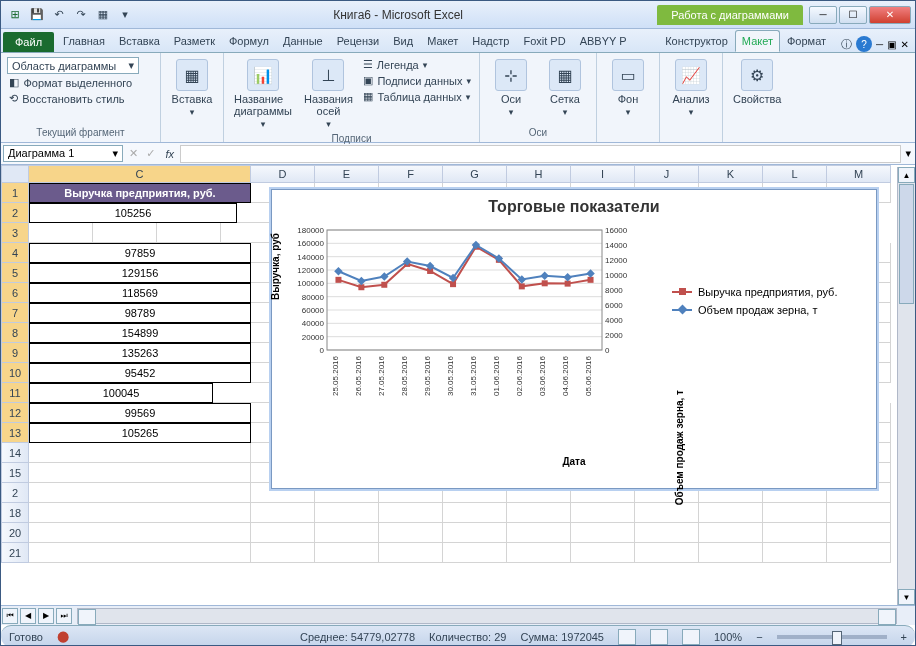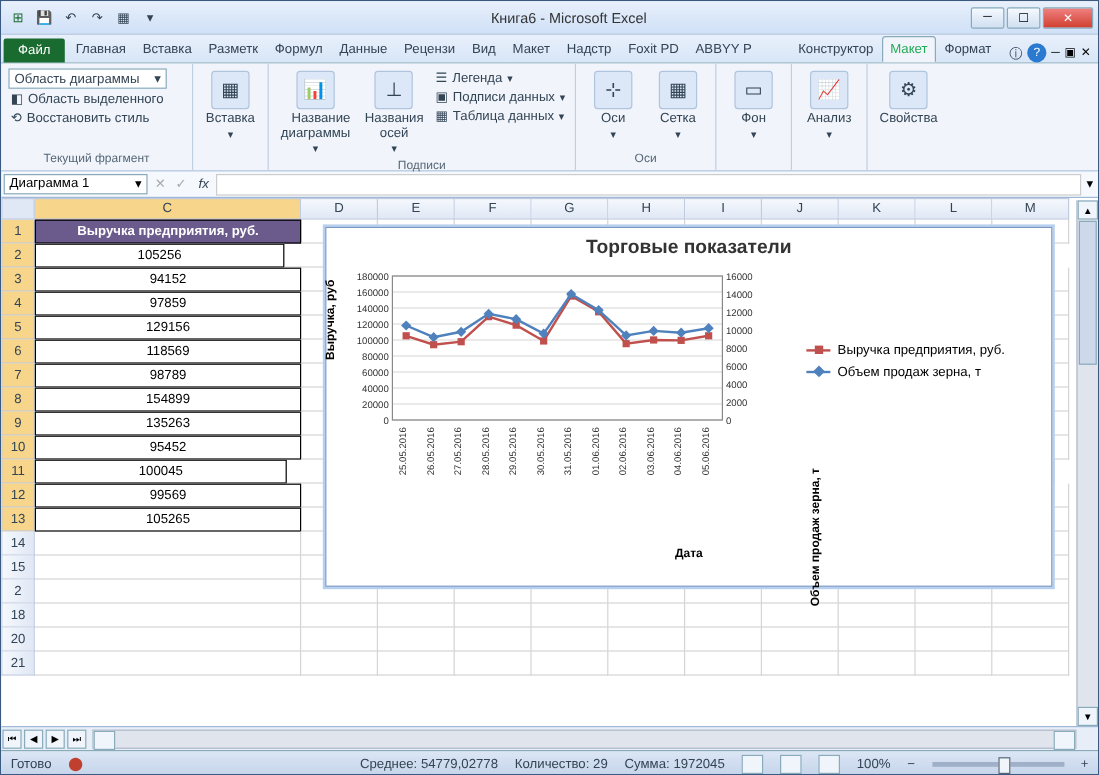--- a/index.html
+++ b/index.html
@@ -72,21 +72,21 @@
 
 
 .hscroll-area { height:20px; background:#e8eef8; border-top:1px solid #a0b8d8; display:flex; align-items:center; font-size:10px; }
 .sheet-nav-btn { width:16px; height:16px; border:1px solid #8ab; margin:0 1px; display:flex; align-items:center; justify-content:center; font-size:8px; background:#f0f4fb; }
 .sheet-tab { padding:2px 8px; border:1px solid #8ab; background:#e0e8f5; border-radius:0 0 3px 3px; margin:0 1px; font-size:11px; }
 .sheet-tab.active { background:#fff; font-weight:bold; }
 .hscroll { flex:1; height:16px; background:#e0e4ec; border:1px solid #b0b8c8; margin:0 18px 0 4px; position:relative; }
 .hscroll::before,.hscroll::after{content:'';position:absolute;top:0;width:16px;height:14px;background:#f0f4fb;border:1px solid #8ab;}
 .hscroll::before{left:0}.hscroll::after{right:0}
 
-.status { height:22px; background:linear-gradient(#dce6f5,#c4d4ea); border-top:1px solid #8ab; display:flex; align-items:center; font-size:11px; color:#345; padding:0 8px; gap:14px; }
+.status { height:22px; background:linear-gradient(#dce6f5,#c4d4ea); border-top:1px solid #8ab; display:flex; align-items:center; font-size:11px; color:#345; padding:0 8px; gap:14px;border-radius:10px; }
 .status .spacer{flex:1}
 .zoom-slider { width:110px; height:4px; background:#a0b0c8; position:relative; }
 .zoom-slider::after { content:''; position:absolute; left:50%; top:-4px; width:8px; height:12px; background:#f0f4fb; border:1px solid #567; }
 .view-btn { width:18px; height:16px; border:1px solid #8ab; background:#f0f4fb; }
 
 
 .vscroll { position:absolute; right:0; top:166px; width:18px; height:438px; background:#e0e4ec; border-left:1px solid #b0b8c8; }
 .vscroll-btn { height:16px; background:#f0f4fb; border:1px solid #8ab; font-size:8px; display:flex; align-items:center; justify-content:center; }
 .vscroll-thumb { height:120px; background:#cdd8ea; border:1px solid #8ab; margin:1px; }
 
@@ -98,20 +98,21 @@
 <div class="titlebar">
   <div class="qat">
     <span class="qat-btn" style="color:#1a6b2f">⊞</span>
     <span class="qat-btn">💾</span>
     <span class="qat-btn">↶</span>
     <span class="qat-btn">↷</span>
     <span class="qat-btn">▦</span>
     <span class="qat-btn">▾</span>
   </div>
   <div class="title-center">Книга6  -  Microsoft Excel</div>
+  <div class="chart-tools">Работа с диаграммами</div>
   <div class="win-btns">
     <div class="win-btn">─</div>
     <div class="win-btn">☐</div>
     <div class="win-btn win-close">✕</div>
   </div>
 </div>
 
 <div class="tabs">
   <div class="file-tab">Файл</div>
   <div class="tab">Главная</div>
@@ -142,21 +143,21 @@
 <div class="ribbon">
   <div class="group" style="width:160px">
     <div class="group-body">
         <div class="vstack">
       <div class="combo">
             <span>Область диаграммы</span>
             <span>▾</span>
           </div>
       <div class="vstack-item">
             <span>◧</span>
-            <span>Область выделенного</span>
+            <span>Формат выделенного</span>
           </div>
       <div class="vstack-item">
             <span>⟲</span>
             <span>Восстановить стиль</span>
           </div>
     </div>
       </div>
     <div class="group-label">Текущий фрагмент</div>
   </div>
   <div class="group">
@@ -165,21 +166,21 @@
           <div class="ico">▦</div>
           <span>Вставка</span>
         </div>
       </div>
     <div class="group-label">&nbsp;</div>
   </div>
   <div class="group">
     <div class="group-body">
       <div class="big-btn drop-arrow">
           <div class="ico">📊</div>
-          <span style="white-space:pre-line;text-align:right">Название
+          <span style="white-space:pre-line;text-align:left">Название
 диаграммы</span>
         </div>
       <div class="big-btn drop-arrow">
           <div class="ico">⊥</div>
           <span style="white-space:pre-line;text-align:center">Названия
 осей</span>
         </div>
       <div class="vstack">
         <div class="vstack-item drop-arrow">
             <span>☰</span>
@@ -290,21 +291,20 @@
         <div class="cell" style="width: 64px;"></div>
         <div class="cell" style="width: 64px;"></div>
         <div class="cell" style="width: 64px;"></div>
         <div class="cell" style="width: 64px;"></div>
         <div class="cell" style="width: 64px;"></div>
         <div class="cell" style="width: 64px;"></div>
         <div class="cell" style="width: 64px;"></div>
       </div>
       <div class="row">
         <div class="rowhead sel">3</div>
-        <div class="cell datacell" style="width: 222px;">94152</div>
         <div class="cell" style="width: 64px;"></div>
         <div class="cell" style="width: 64px;"></div>
         <div class="cell" style="width: 64px;"></div>
         <div class="cell" style="width: 64px;"></div>
         <div class="cell" style="width: 64px;"></div>
         <div class="cell" style="width: 64px;"></div>
         <div class="cell" style="width: 64px;"></div>
         <div class="cell" style="width: 64px;"></div>
         <div class="cell" style="width: 64px;"></div>
         <div class="cell" style="width: 64px;"></div>
@@ -402,21 +402,21 @@
         <div class="cell" style="width: 64px;"></div>
         <div class="cell" style="width: 64px;"></div>
         <div class="cell" style="width: 64px;"></div>
         <div class="cell" style="width: 64px;"></div>
         <div class="cell" style="width: 64px;"></div>
         <div class="cell" style="width: 64px;"></div>
         <div class="cell" style="width: 64px;"></div>
       </div>
       <div class="row">
         <div class="rowhead sel">11</div>
-        <div class="cell datacell" style="width: 210px;">100045</div>
+        <div class="cell datacell" style="width: 184px;">100045</div>
         <div class="cell" style="width: 64px;"></div>
         <div class="cell" style="width: 64px;"></div>
         <div class="cell" style="width: 64px;"></div>
         <div class="cell" style="width: 64px;"></div>
         <div class="cell" style="width: 64px;"></div>
         <div class="cell" style="width: 64px;"></div>
         <div class="cell" style="width: 64px;"></div>
         <div class="cell" style="width: 64px;"></div>
         <div class="cell" style="width: 64px;"></div>
         <div class="cell" style="width: 64px;"></div>

